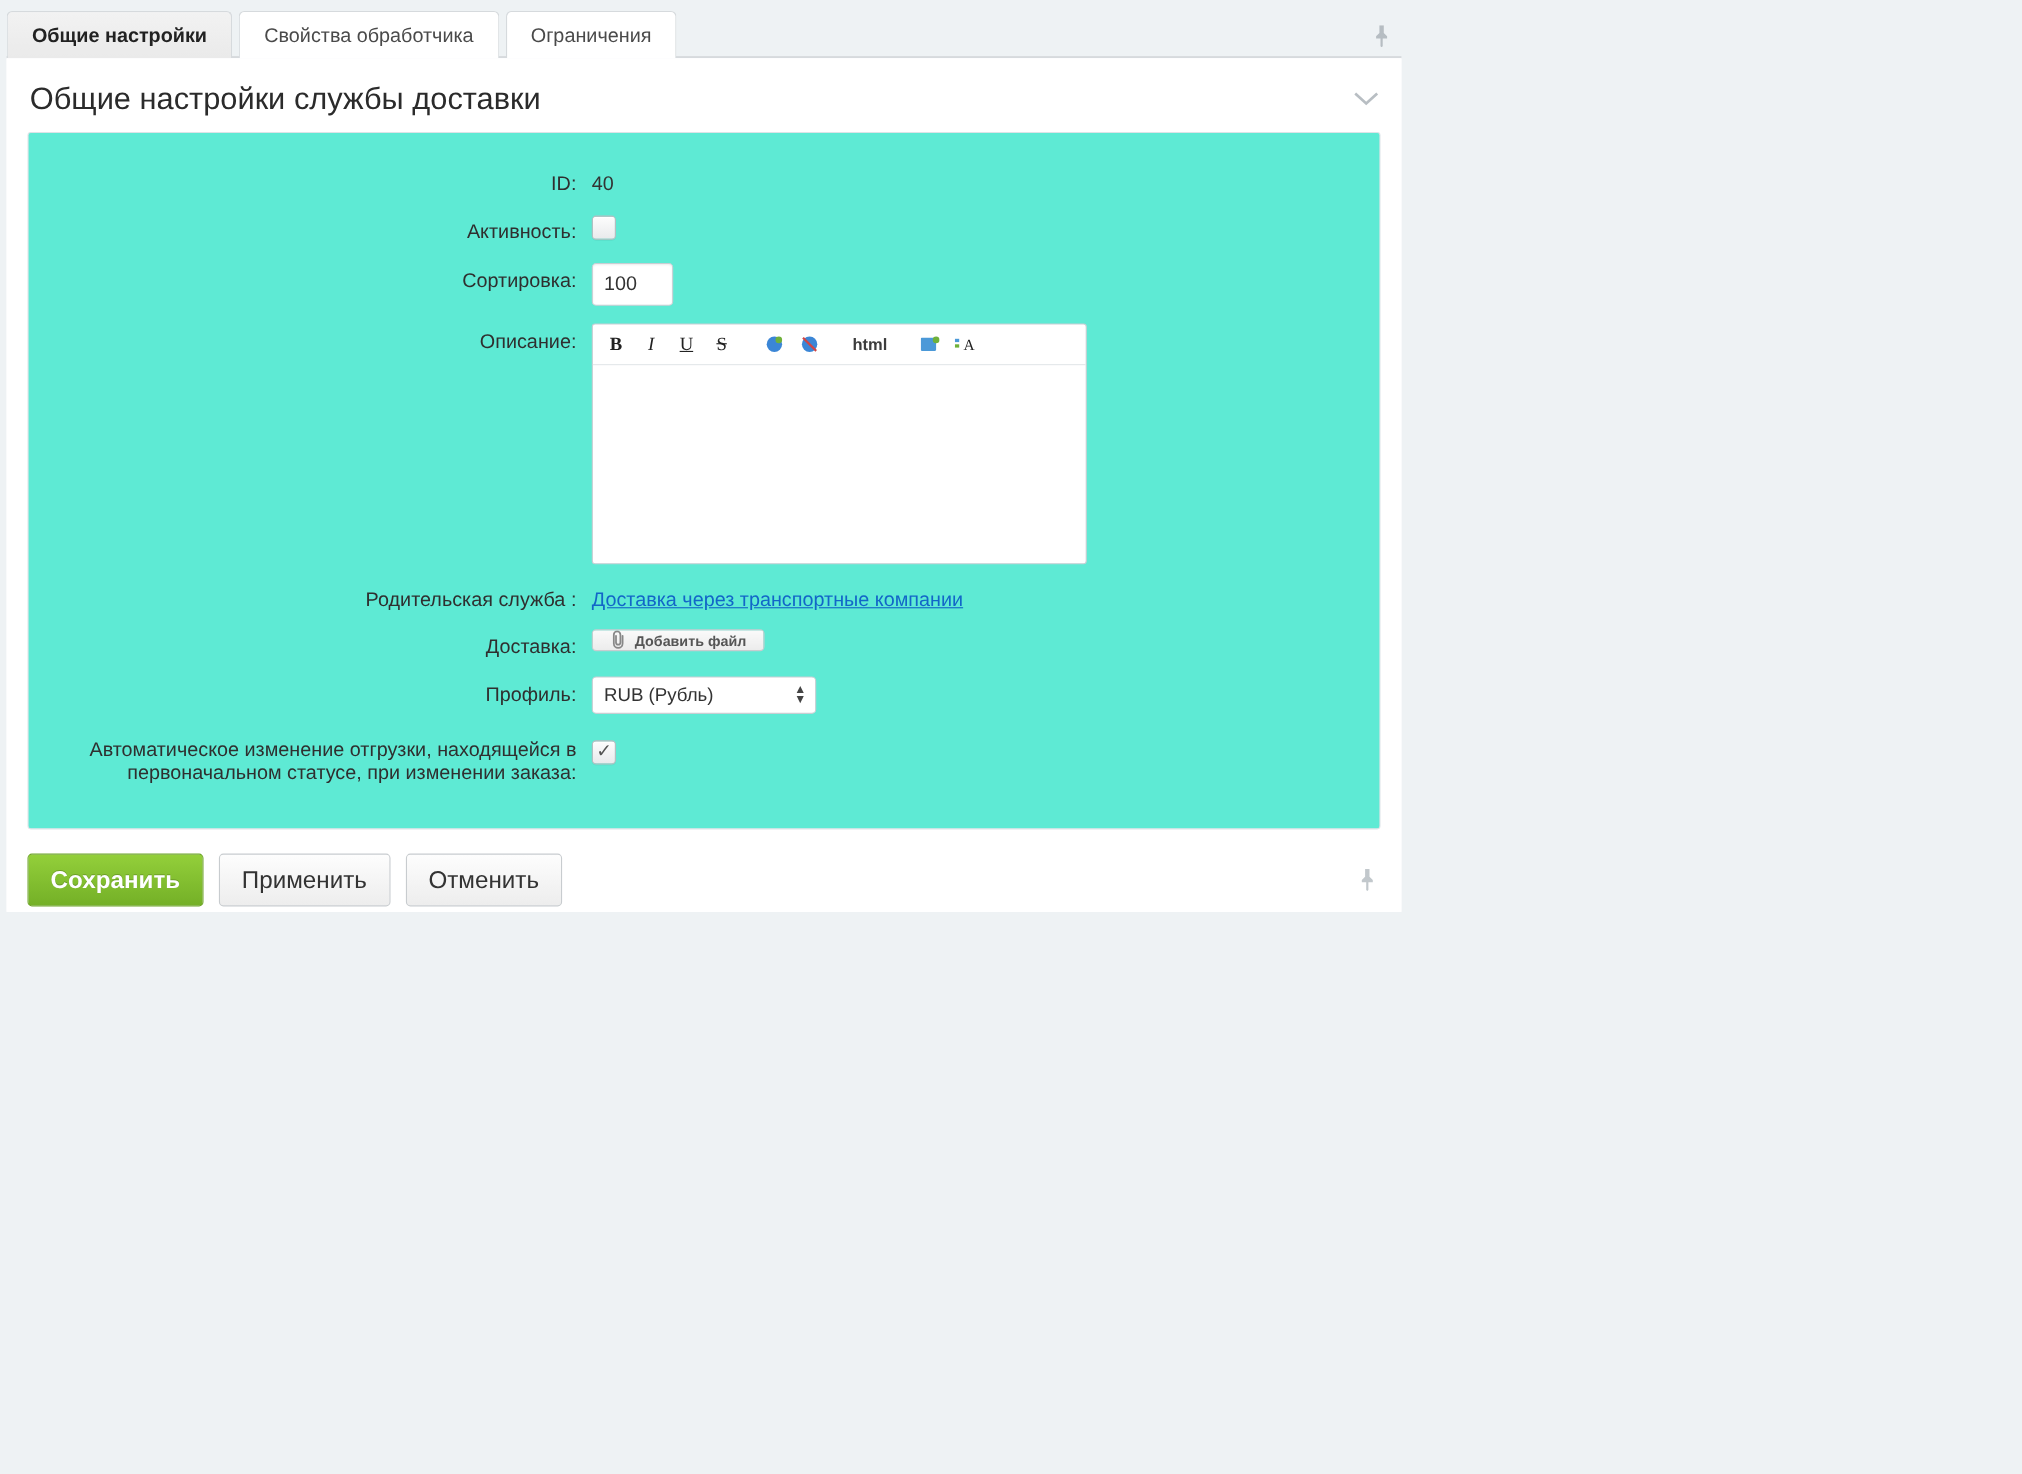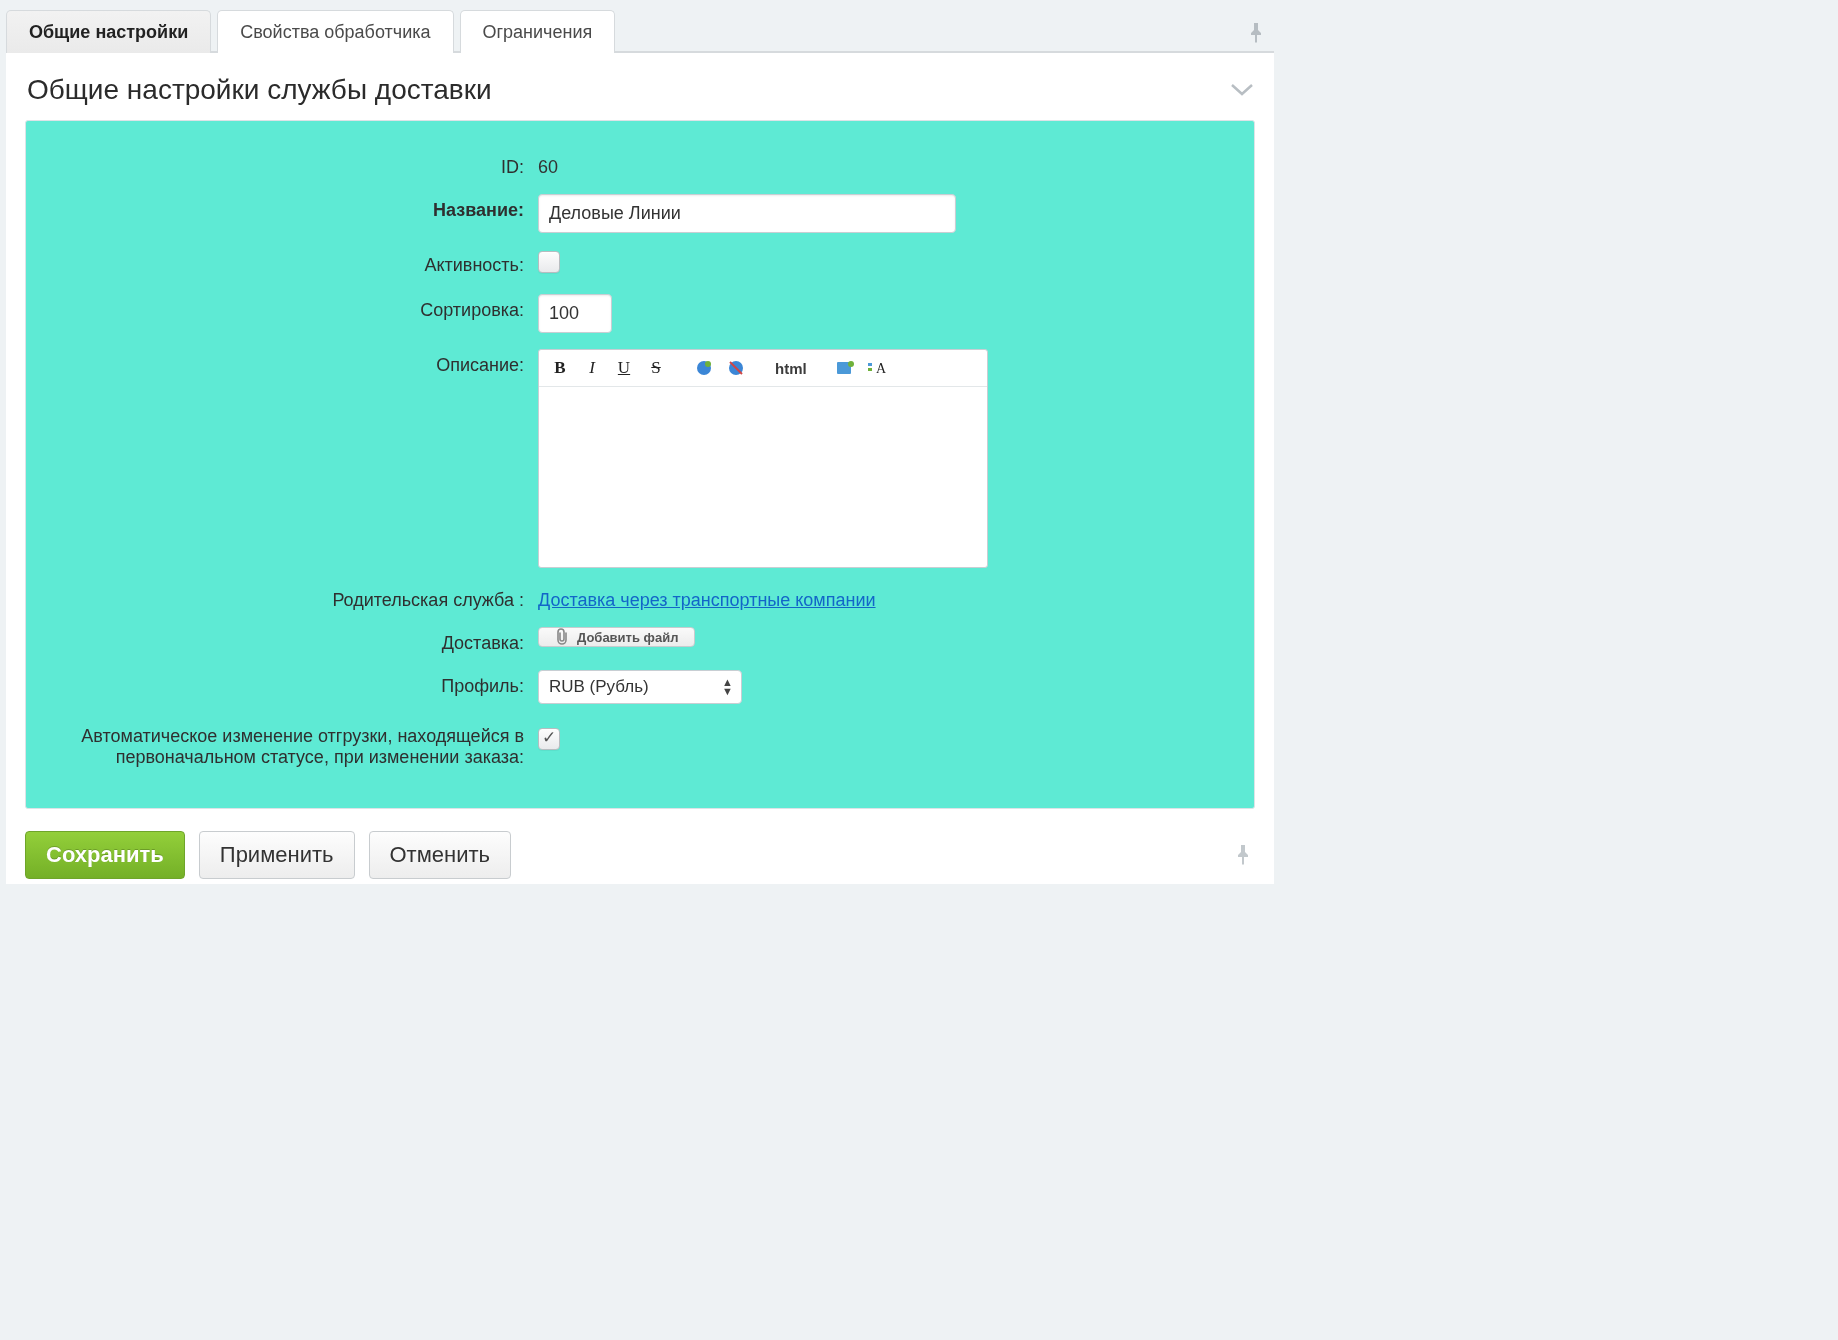--- a/index.html
+++ b/index.html
@@ -203,29 +203,23 @@
         <svg width="22" height="14" viewBox="0 0 22 14">
             <path d="M1 2 L11 11 L21 2" fill="none" stroke="#b8bec3" stroke-width="2.5"></path>
           </svg>
       </div>
     </div>
 
     <div class="panel-body">
 
       <div class="row">
         <div class="lbl">ID:</div>
-        <div class="val">60</div>
-      </div>
-
-      <div class="row">
-        <div class="lbl bold">Название:</div>
-        <div class="val" style="padding-top:0;">
-          <input class="txt w-name" value="Деловые Линии" style="">
-        </div>
-      </div>
+        <div class="val">40</div>
+      </div>
+
 
 
       <div class="row">
         <div class="lbl">Активность:</div>
         <div class="val" style="padding-top:2px;">
           <span class="chk"></span>
         </div>
       </div>
 
       <div class="row">

